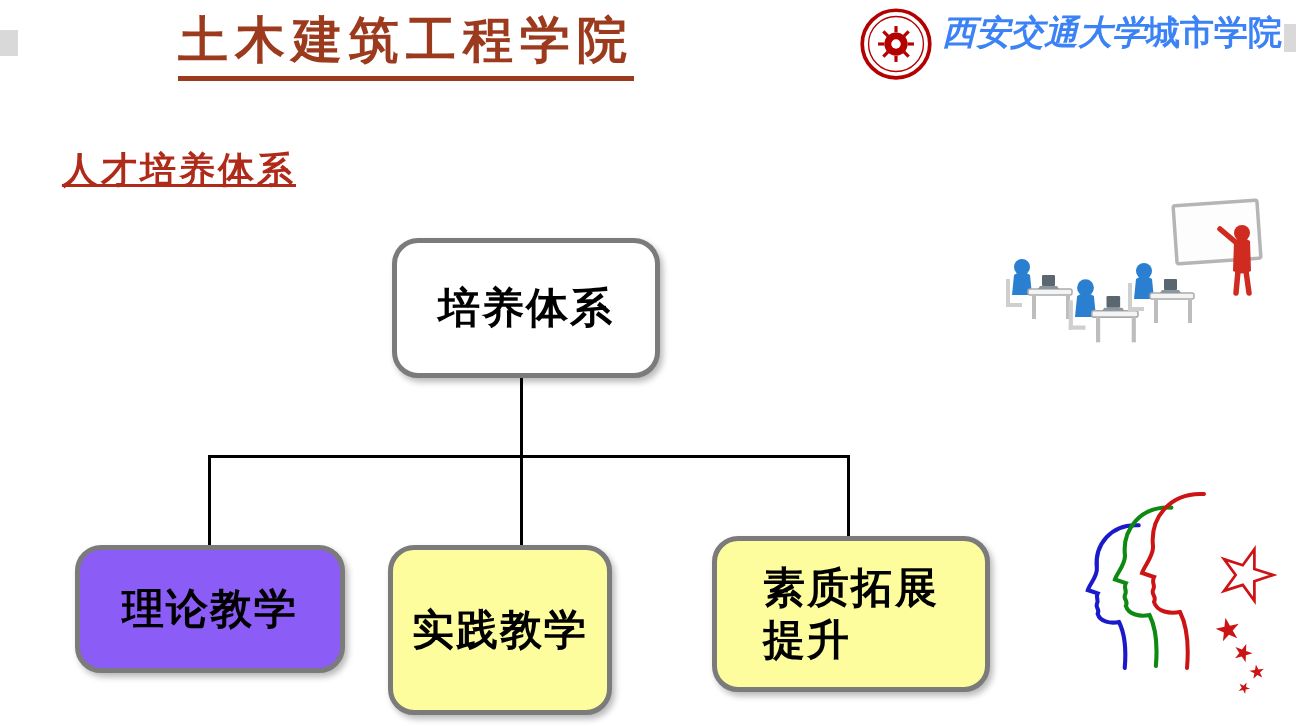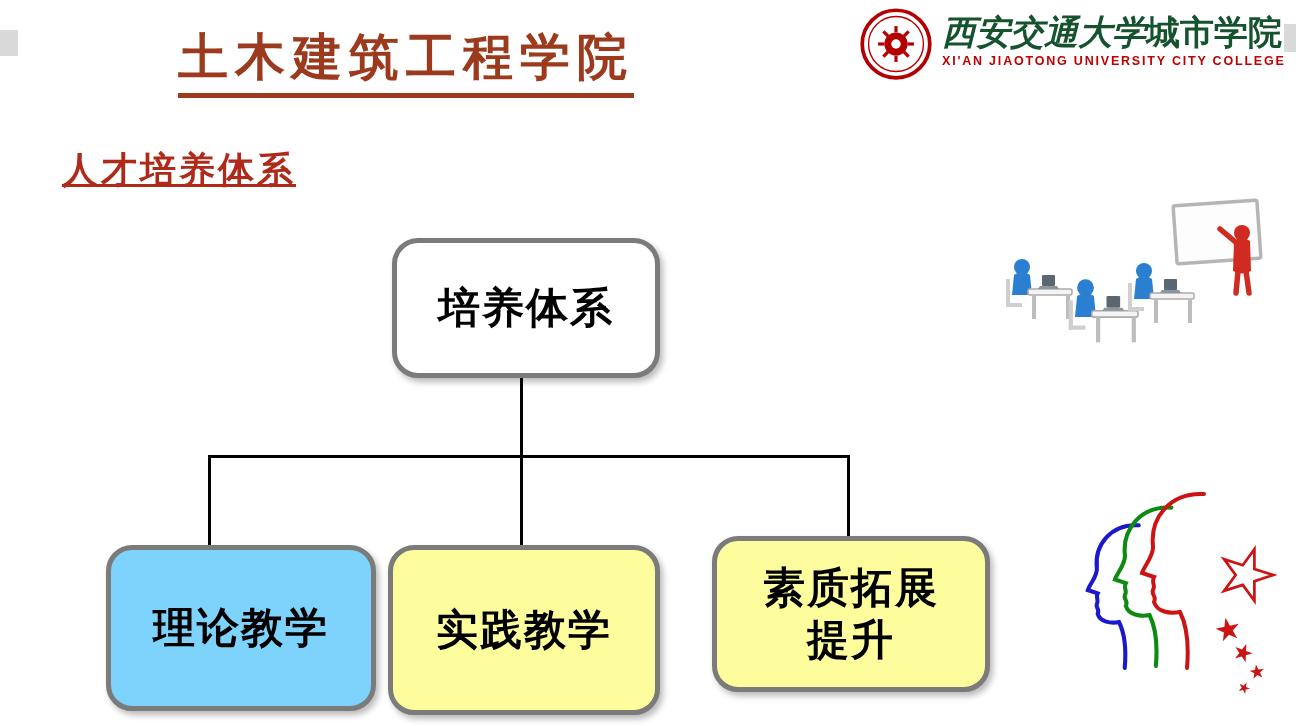--- a/index.html
+++ b/index.html
@@ -9,59 +9,59 @@
     overflow:hidden; font-family:"Liberation Sans","DejaVu Sans",sans-serif;
   }
 
   
   .corner-mark { position:absolute; background:#d9d9d9; }
   .corner-left  { left:0; top:30px; width:18px; height:26px; }
   .corner-right { left:1284px; top:24px; width:12px; height:28px; }
 
   
   .page-title {
-    position:absolute; left:178px; top:30px; margin:0;
+    position:absolute; left:178px; top:13px; margin:0;
     font-size:50px; font-weight:bold; color:#9c3a1e;
     letter-spacing:7px; line-height:1.1;
     border-bottom:5px solid #9c3a1e; padding-bottom:8px;
     display:inline-block;
   }
 
   
   .logo { position:absolute; left:858px; top:6px; display:flex; align-items:flex-start; }
   .seal { width:76px; height:76px; flex:0 0 auto; }
   .logo-text { margin-left:8px; padding-top:8px; }
-  .logo-zh { color:#14532d; font-size:34px; line-height:1.1; white-space:nowrap; }
+  .logo-zh { color:#3b82f6; font-size:34px; line-height:1.1; white-space:nowrap; }
   .logo-zh .callig { font-family:"DejaVu Serif","Liberation Serif",serif; font-style:italic; font-weight:bold; }
   .logo-zh .suffix { font-weight:bold; }
   .logo-en {
     margin-top:3px; color:#c00000; font-size:12.5px; font-weight:bold;
     letter-spacing:1.8px; white-space:nowrap;
   }
 
   
   .section-heading {
     position:absolute; left:62px; top:146px; margin:0;
     font-size:36px; font-weight:bold; color:#b02a1a; letter-spacing:3px;text-decoration:underline;
   }
 
   
   .node {
     position:absolute; display:flex; align-items:center; justify-content:center;
     border:5px solid #7b7b7b; border-radius:26px;
     box-shadow:3px 4px 6px rgba(0,0,0,0.28);
-    color:#000; text-align:center;
+    color:#000; 
   }
   .node .label {
     font-size:42px; font-weight:bold; letter-spacing:2px;
     white-space:pre-line; line-height:1.25;
   }
   .node-root   { left:392px; top:238px; width:268px; height:140px; background:#ffffff; }
-  .node-child0 { left:75px;  top:545px; width:270px; height:166px; background:#7dd3fc;margin-left:31px; }
-  .node-child1 { left:388px; top:545px; width:272px; height:170px; background:#fdfd9d; }
+  .node-child0 { left:75px;  top:545px; width:270px; height:128px; background:#8b5cf6; }
+  .node-child1 { left:388px; top:545px; width:224px; height:170px; background:#fdfd9d; }
   .node-child2 { left:712px; top:536px; width:278px; height:156px; background:#fdfd9d; }
 
   .connector { position:absolute; background:#000; }
   .conn-root { left:520px; top:378px; width:3px; height:78px; }
   .conn-h    { left:208px; top:455px; width:642px; height:3px; }
   .conn-l    { left:208px; top:455px; width:3px; height:92px; }
   .conn-m    { left:520px; top:455px; width:3px; height:92px; }
   .conn-r    { left:847px; top:455px; width:3px; height:83px; }
 
   
@@ -90,21 +90,20 @@
         <line x1="24" y1="24" x2="28.5" y2="28.5"></line>
         <line x1="43.5" y1="43.5" x2="48" y2="48"></line>
         <line x1="48" y1="24" x2="43.5" y2="28.5"></line>
         <line x1="28.5" y1="43.5" x2="24" y2="48"></line>
       </g>
       <circle cx="36" cy="36" r="11" fill="#b40000"></circle>
       <circle cx="36" cy="36" r="4.5" fill="#ffffff"></circle>
     </svg>
     <div class="logo-text">
       <div class="logo-zh"><span class="callig">西安交通大学</span><span class="suffix">城市学院</span></div>
-      <div class="logo-en">XI'AN JIAOTONG UNIVERSITY CITY COLLEGE</div>
     </div>
   </div>
 
   <h2 class="section-heading">人才培养体系</h2>
 
   <div>
     <div class="connector conn-root"></div>
     <div class="connector conn-h"></div>
     <div class="connector conn-l"></div>
     <div class="connector conn-m"></div>

